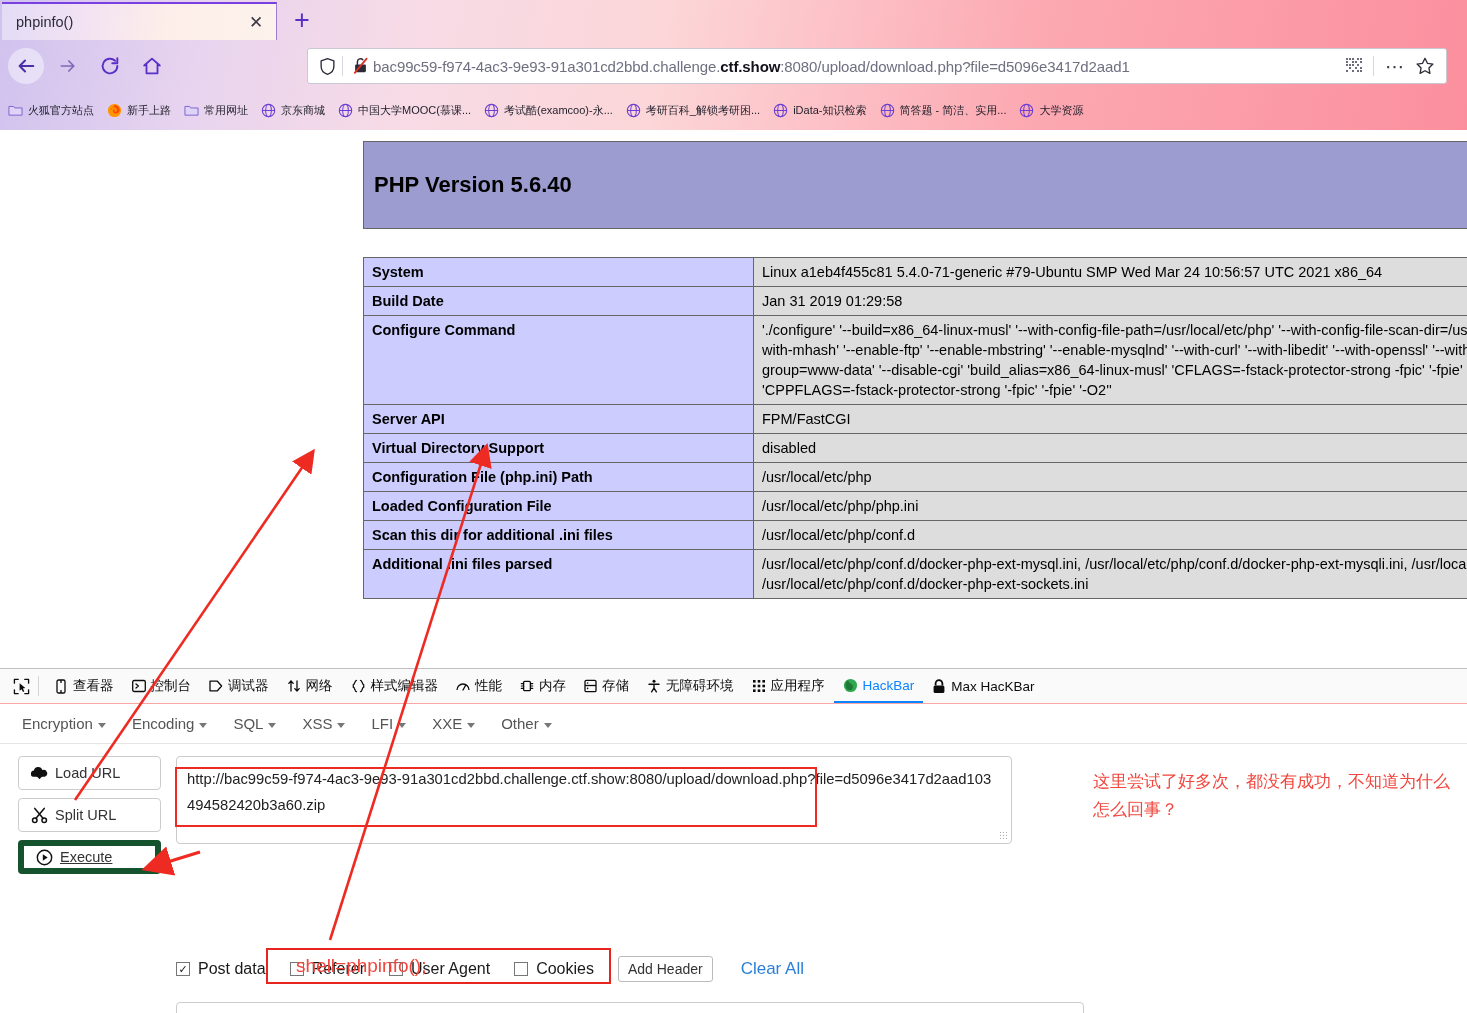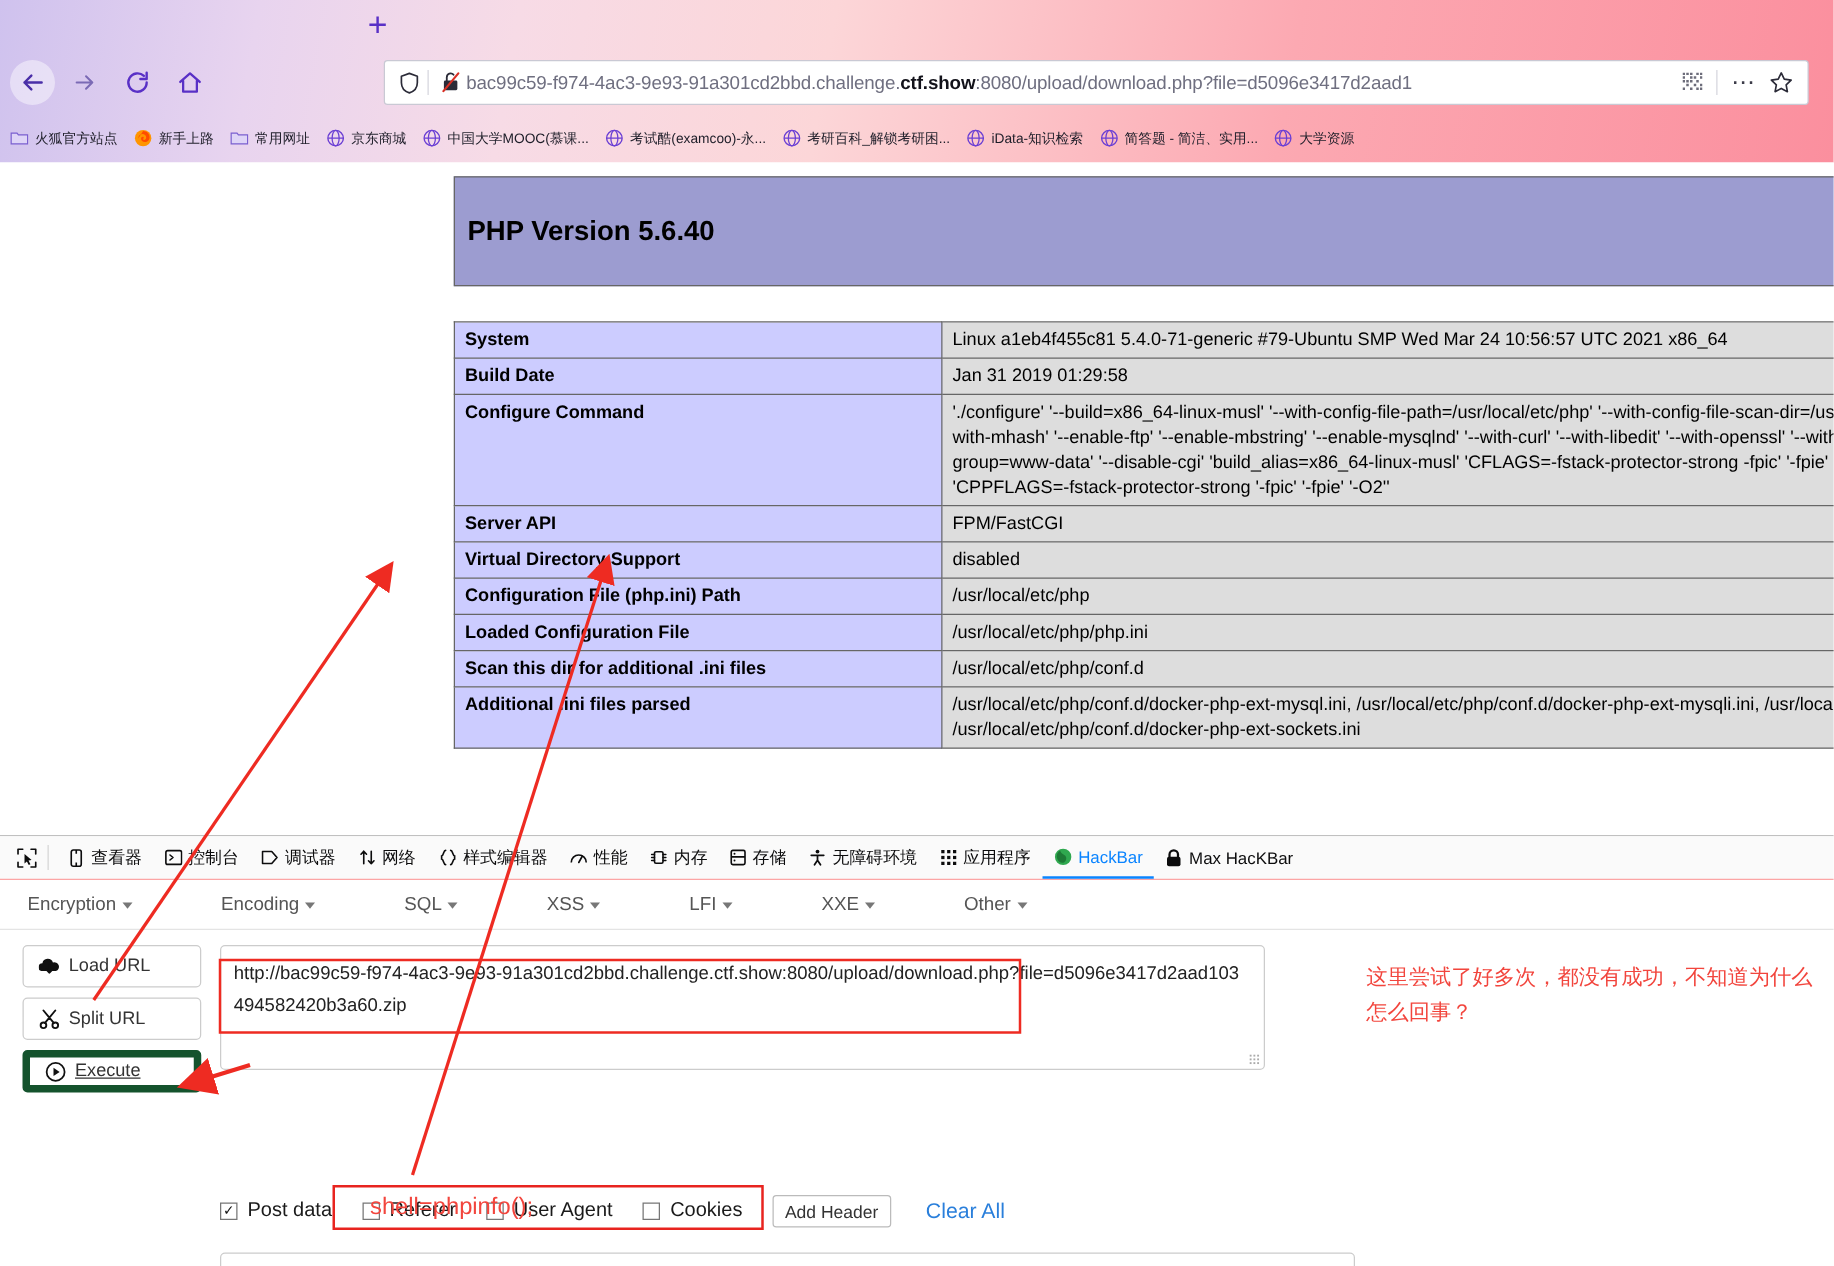--- a/index.html
+++ b/index.html
@@ -97,39 +97,39 @@
   .dt-div { width:1px; height:20px; background:#d5d5d5; margin: 0 6px 0 2px; }
   .dt-tab {
     display:flex; align-items:center; height: 34px; padding: 0 9px; cursor:pointer;
     font-size: 13.5px; color: #0c0c0d; white-space:nowrap;
   }
   .dt-tab .ti { margin-right: 5px; display:flex; align-items:center; }
   .dt-tab.active { color: #0a84ff; border-bottom: 2px solid #0a84ff; }
 
   .hb-menu {
     height: 40px; display:flex; align-items:center; padding-left: 22px;
-    border-bottom: 1px solid #e4e4e4; background: #fff; gap: 45px;
+    border-bottom: 1px solid #e4e4e4; background: #fff;
   }
   .hb-menu-item { font-size: 15px; color: #555; margin-right: 26px; cursor:pointer; white-space:nowrap; }
   .hb-caret { display:inline-block; margin-left: 5px; border-left:4px solid transparent; border-right:4px solid transparent;
               border-top:5px solid #777; vertical-align: middle; }
 
   .hb-body { position: relative; padding: 10px 0 0 0; }
   .hb-left { position:absolute; left: 18px; top: 12px; width: 140px; }
   .hb-btn {
     width: 143px; height: 34px; border: 1px solid #ccc; border-radius: 4px; background:#fff;
     display:flex; align-items:center; padding-left: 12px; margin-bottom: 8px; cursor:pointer;
     font-size: 14.5px; color: #333;
   }
   .hb-btn .bi { margin-right: 7px; display:flex; align-items:center; }
   .hb-btn.highlight { border: 6px solid #14532d; text-decoration: underline; }
 
   .hb-url-wrap { position:absolute; left: 176px; top: 12px; width: 836px; }
   .hb-url-box {
-    width: 836px; height: 100px; border: 1px solid #ccc; border-radius: 4px; background:#fff;
+    width: 836px; height: 88px; border: 1px solid #ccc; border-radius: 4px; background:#fff;
     position: relative;
   }
   .hb-url-text {
     position:absolute; left: 10px; top: 9px; width: 810px;
     font-size: 14.8px; color: #222; line-height: 26px; word-break: break-all;
   }
   .hb-resize { position:absolute; right: 3px; bottom: 3px; width: 9px; height: 9px;
                background-image: radial-gradient(#aaa 1px, transparent 1px); background-size: 3px 3px; }
 
   .hb-note {
@@ -166,20 +166,24 @@
   .overlay { position:absolute; left:0; top:0; width:1467px; height:1013px; pointer-events:none; }
 </style>
 </head>
 <body>
 
 <div id="root">
 
   <div class="chrome">
 
     <div class="tabstrip">
+      <div class="tab">
+        <span class="tab-title">phpinfo()</span>
+        <span class="tab-close">✕</span>
+      </div>
       <div class="newtab">+</div>
     </div>
 
     <div class="navbar">
       <div class="navbtn back">
         <svg width="22" height="22" viewBox="0 0 24 24">
             <path d="M20 12H5M11 6l-6 6 6 6" fill="none" stroke="#4a2fa8" stroke-width="2.1" stroke-linecap="round" stroke-linejoin="round"></path>
           </svg>
       </div>
       <div class="navbtn">

